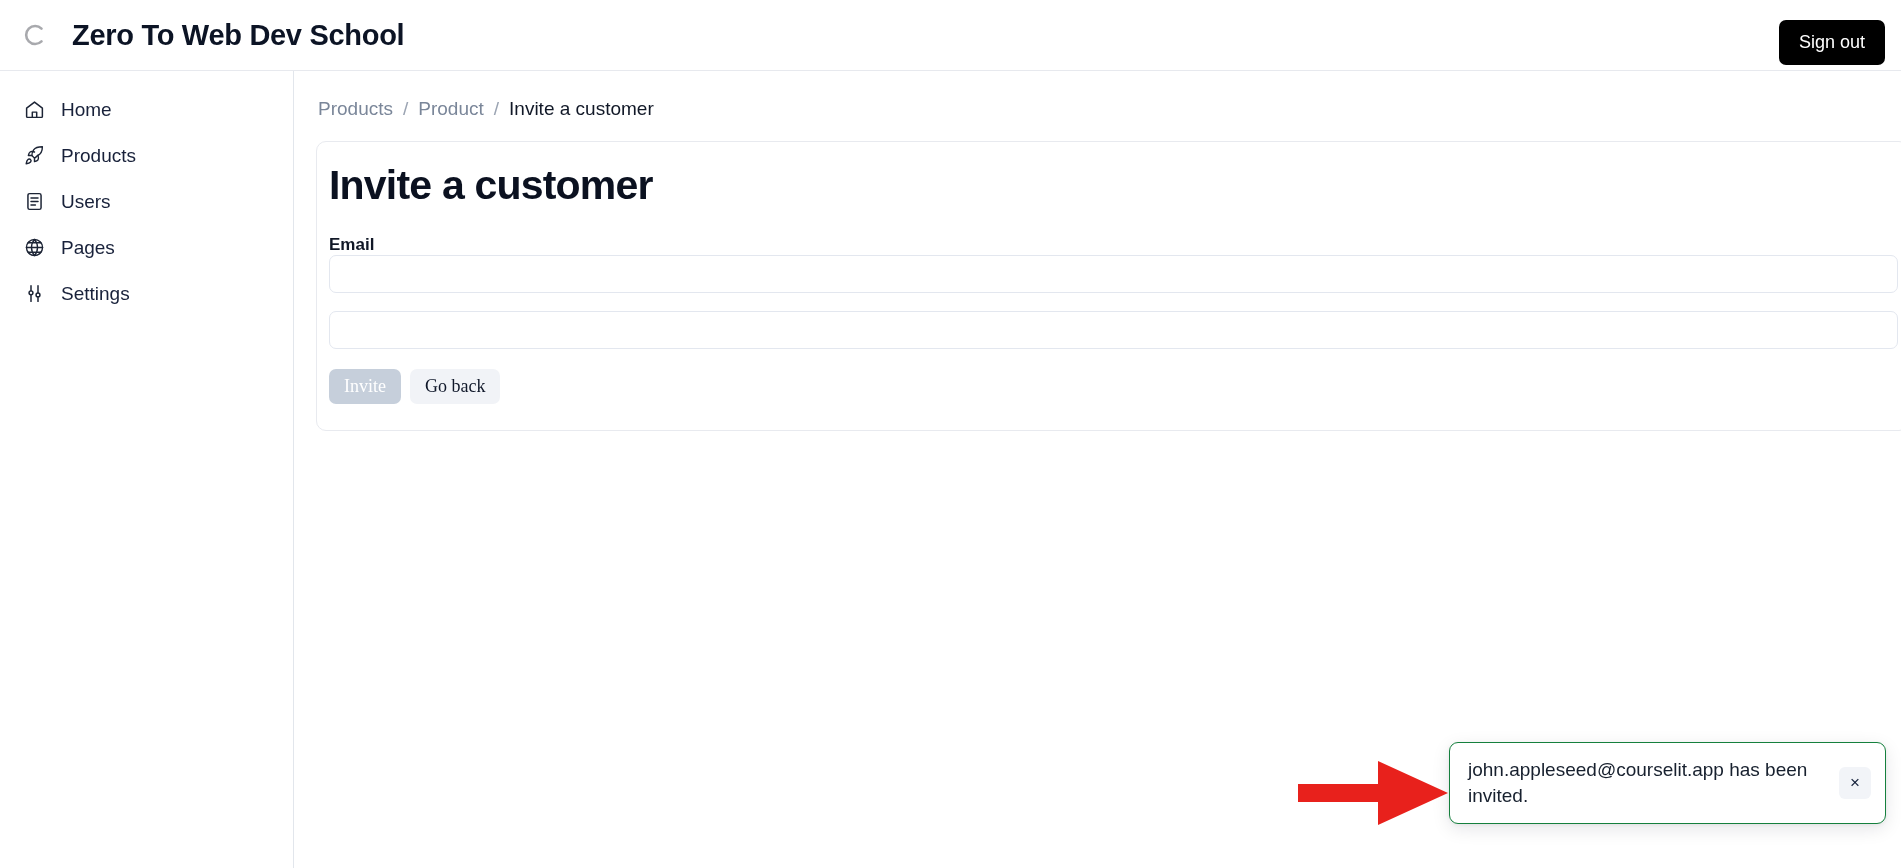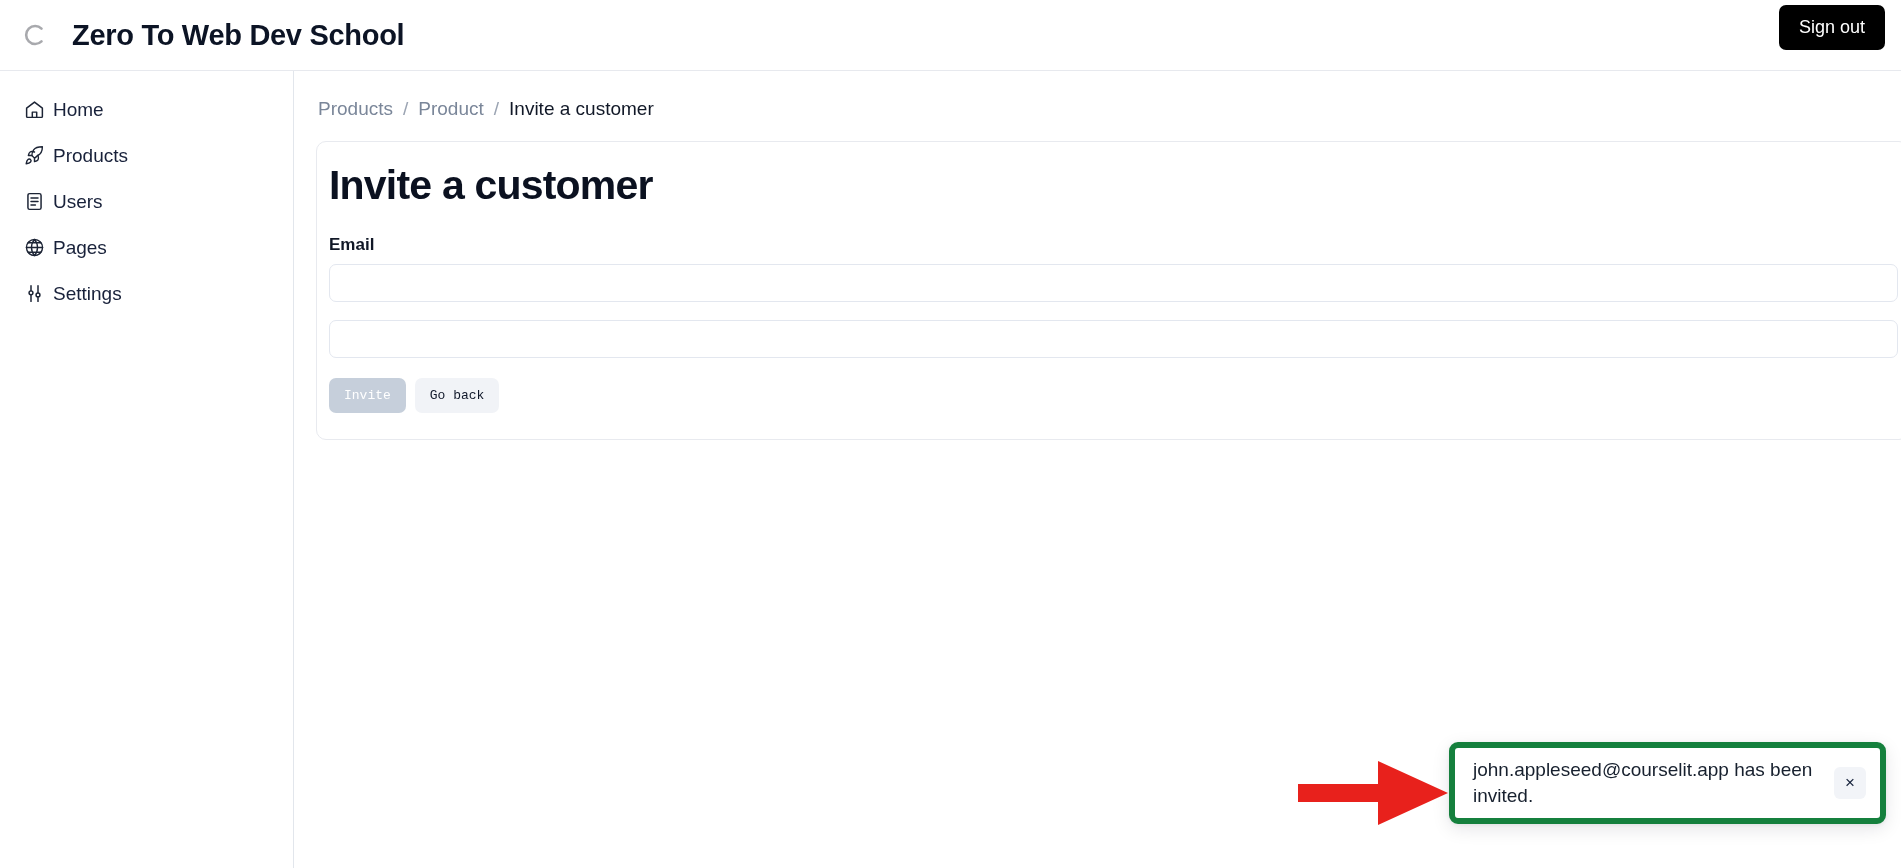--- a/index.html
+++ b/index.html
@@ -25,38 +25,38 @@
     width: 26px; height: 30px;
     display: flex; align-items: center; justify-content: center;
     color: #a8a9ad; font-size: 27px; font-weight: 700;
     line-height: 1; font-family: "Liberation Sans", sans-serif;
   }
   .brand-title {
     font-size: 29px; font-weight: 700; letter-spacing: -0.3px;
     color: #0c1425; white-space: nowrap;
   }
   .signout-btn {
-    position: absolute; right: 16px; top: 5px;
+    position: absolute; right: 16px; top: 20px;
     height: 45px; padding: 0 20px;
     background: #000000; color: #ffffff;
     border: none; border-radius: 7px;
     font-size: 18px; font-family: "Liberation Sans", sans-serif;
     cursor: pointer; display: flex; align-items: center; justify-content: center;
   }
 
   
   .sidebar {
     position: absolute; top: 71px; left: 0;
     width: 294px; height: 797px;
     background: #ffffff;
     border-right: 1px solid #e2e6ec;
     padding-top: 12px;
   }
   .nav-item {
-    display: flex; align-items: center; gap: 8px;
+    display: flex; align-items: center; gap: 16px;
     height: 40px; padding: 0 14px;
     margin: 6px 10px; border-radius: 7px;
     cursor: pointer; color: #16203a;
   }
   .nav-icon {
     width: 21px; height: 21px; flex: 0 0 21px;
     display: flex; align-items: center; justify-content: center;
     color: #1c2435;
   }
   .nav-icon svg { width: 21px; height: 21px; display: block; }
@@ -84,52 +84,52 @@
     padding: 22px 12px 26px 12px;
     width: 1593px;
   }
   .card-title {
     font-size: 41px; font-weight: 700; letter-spacing: -0.8px;
     margin: 0 0 28px 0; color: #0b1120; line-height: 1.05;
   }
   .field-group { margin-bottom: 18px; }
   .field-label-strong {
     display: block; font-size: 17px; font-weight: 700;
-    margin-bottom: 9px; color: #111827;
+    color: #111827;
   }
   .field-label {
     display: block; font-size: 18px; font-weight: 400;
     margin-bottom: 9px; color: #16203a;
   }
   .text-input {
     display: block; width: 1569px; height: 38px;
     border: 1px solid #e3e7ef; border-radius: 7px;
     padding: 0 12px; font-size: 17px;
     font-family: "Liberation Sans", sans-serif;
     color: #111827; background: #ffffff; outline: none;
   }
   .btn-row { display: flex; align-items: center; gap: 9px; margin-top: 20px; }
   .btn {
     height: 35px; padding: 0 15px; border: none; border-radius: 7px;
-    font-size: 13px; font-family: Liberation Mono, monospace;
+    font-size: 18px; font-family: Liberation Serif, serif;
     display: flex; align-items: center; justify-content: center;
   }
   .btn-primary-disabled {
     background: #c6cfdb; color: #ffffff; cursor: default;
   }
   .btn-secondary {
     background: #f1f3f7; color: #10182a; cursor: pointer;
   }
 
   
   .toast {
     position: absolute; left: 1449px; top: 742px;
     width: 437px; height: 82px;
     background: #ffffff;
-    border: 6px solid #15803d; border-radius: 9px;
+    border: 1px solid #15803d; border-radius: 9px;
     box-shadow: 0 5px 18px rgba(16,24,40,0.10), 0 1px 4px rgba(16,24,40,0.06);
     display: flex; align-items: center;
     padding: 0 14px 0 18px;
   }
   .toast-text {
     flex: 1 1 auto; font-size: 19px; line-height: 1.35;
     color: #17202e; padding-right: 14px;
   }
   .toast-close {
     flex: 0 0 auto; width: 32px; height: 32px;

